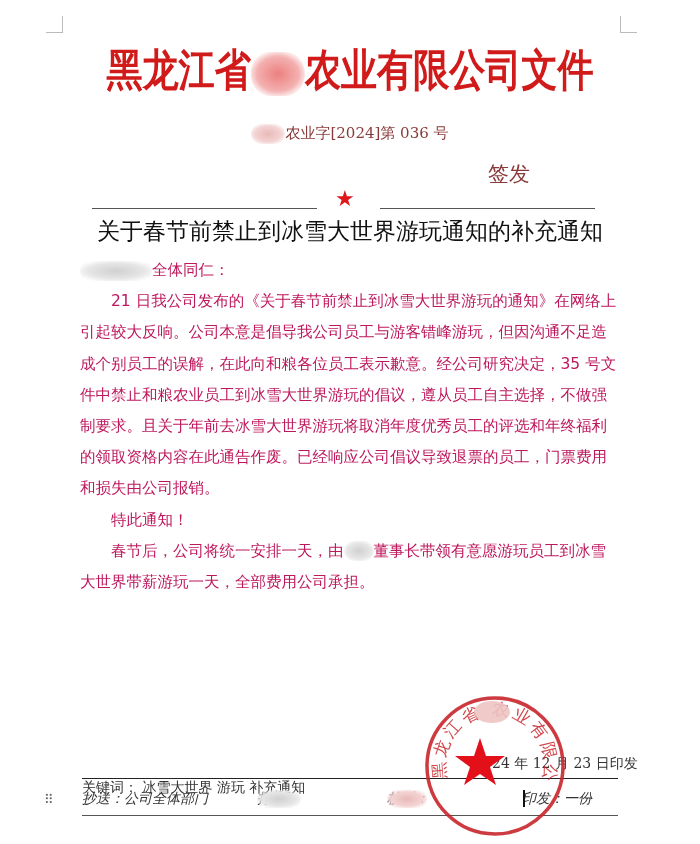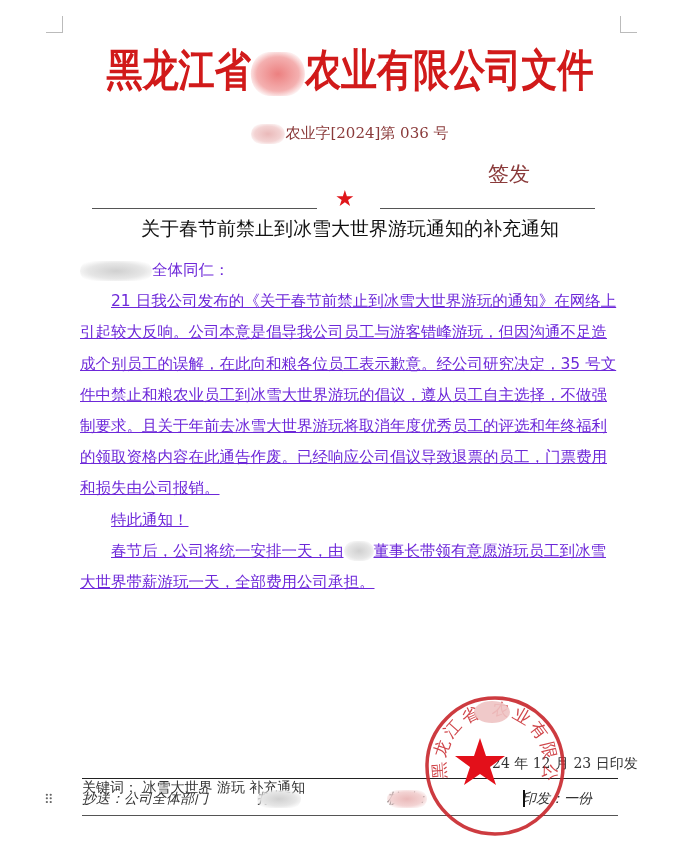--- a/index.html
+++ b/index.html
@@ -16,25 +16,25 @@
   .blur-grey{display:inline-block;border-radius:10px;vertical-align:middle;
     background:radial-gradient(ellipse at center,#d0d0d0 0%,#e6e6e6 55%,rgba(255,255,255,0) 85%);}
   .blur-pink{display:inline-block;border-radius:10px;vertical-align:middle;
     background:radial-gradient(ellipse at center,#eab9b9 0%,#f3d3d3 55%,rgba(255,255,255,0) 85%);}
   .docnum{position:absolute;left:0;top:124px;width:700px;text-align:center;font-size:15px;color:#8a3a3a;}
   .signer{position:absolute;left:488px;top:160px;font-size:21px;color:#8a3a3a;}
   .rule-l{position:absolute;left:92px;top:208px;width:225px;border-top:1.5px solid #555;}
   .rule-r{position:absolute;left:380px;top:208px;width:215px;border-top:1.5px solid #555;}
   .star{position:absolute;left:335px;top:188px;font-size:22px;color:#e0161b;line-height:22px;}
   .title{position:absolute;left:0;top:216px;width:700px;text-align:center;
-    font-family:"DejaVu Sans",sans-serif;font-size:19px;color:#111;}
+    font-family:"DejaVu Sans",sans-serif;font-size:23px;color:#111;}
   .body{position:absolute;left:80px;top:255px;width:540px;font-family:"DejaVu Sans",sans-serif;
-    font-size:15.5px;color:#6d28d9;line-height:31.2px;}
+    font-size:15.5px;color:#be185d;line-height:31.2px;}
   .body p{margin:0;}
-  .indent{text-indent:2em;text-decoration:underline;}
+  .indent{text-indent:2em;}
   .foot-kw{position:absolute;left:82px;top:779px;font-size:14px;color:#333;}
   .foot-date{position:absolute;left:492px;top:755px;font-size:14px;color:#333;}
   .foot-rule1{position:absolute;left:82px;top:778px;width:536px;border-top:1.2px solid #222;}
   .foot-row2{position:absolute;left:82px;top:790px;width:540px;font-size:14px;color:#333;}
   .foot-row2 span{position:absolute;white-space:nowrap;font-style:italic;}
   .foot-rule2{position:absolute;left:82px;top:815px;width:536px;border-top:1.6px solid #555;}
   .drag{position:absolute;left:44px;top:792px;font-size:13px;color:#666;letter-spacing:-2px;}
   .caret{display:inline-block;width:1.5px;height:17px;background:#111;vertical-align:middle;margin-left:1px;}
   .seal{position:absolute;left:420px;top:690px;width:150px;height:150px;}
 </style>

